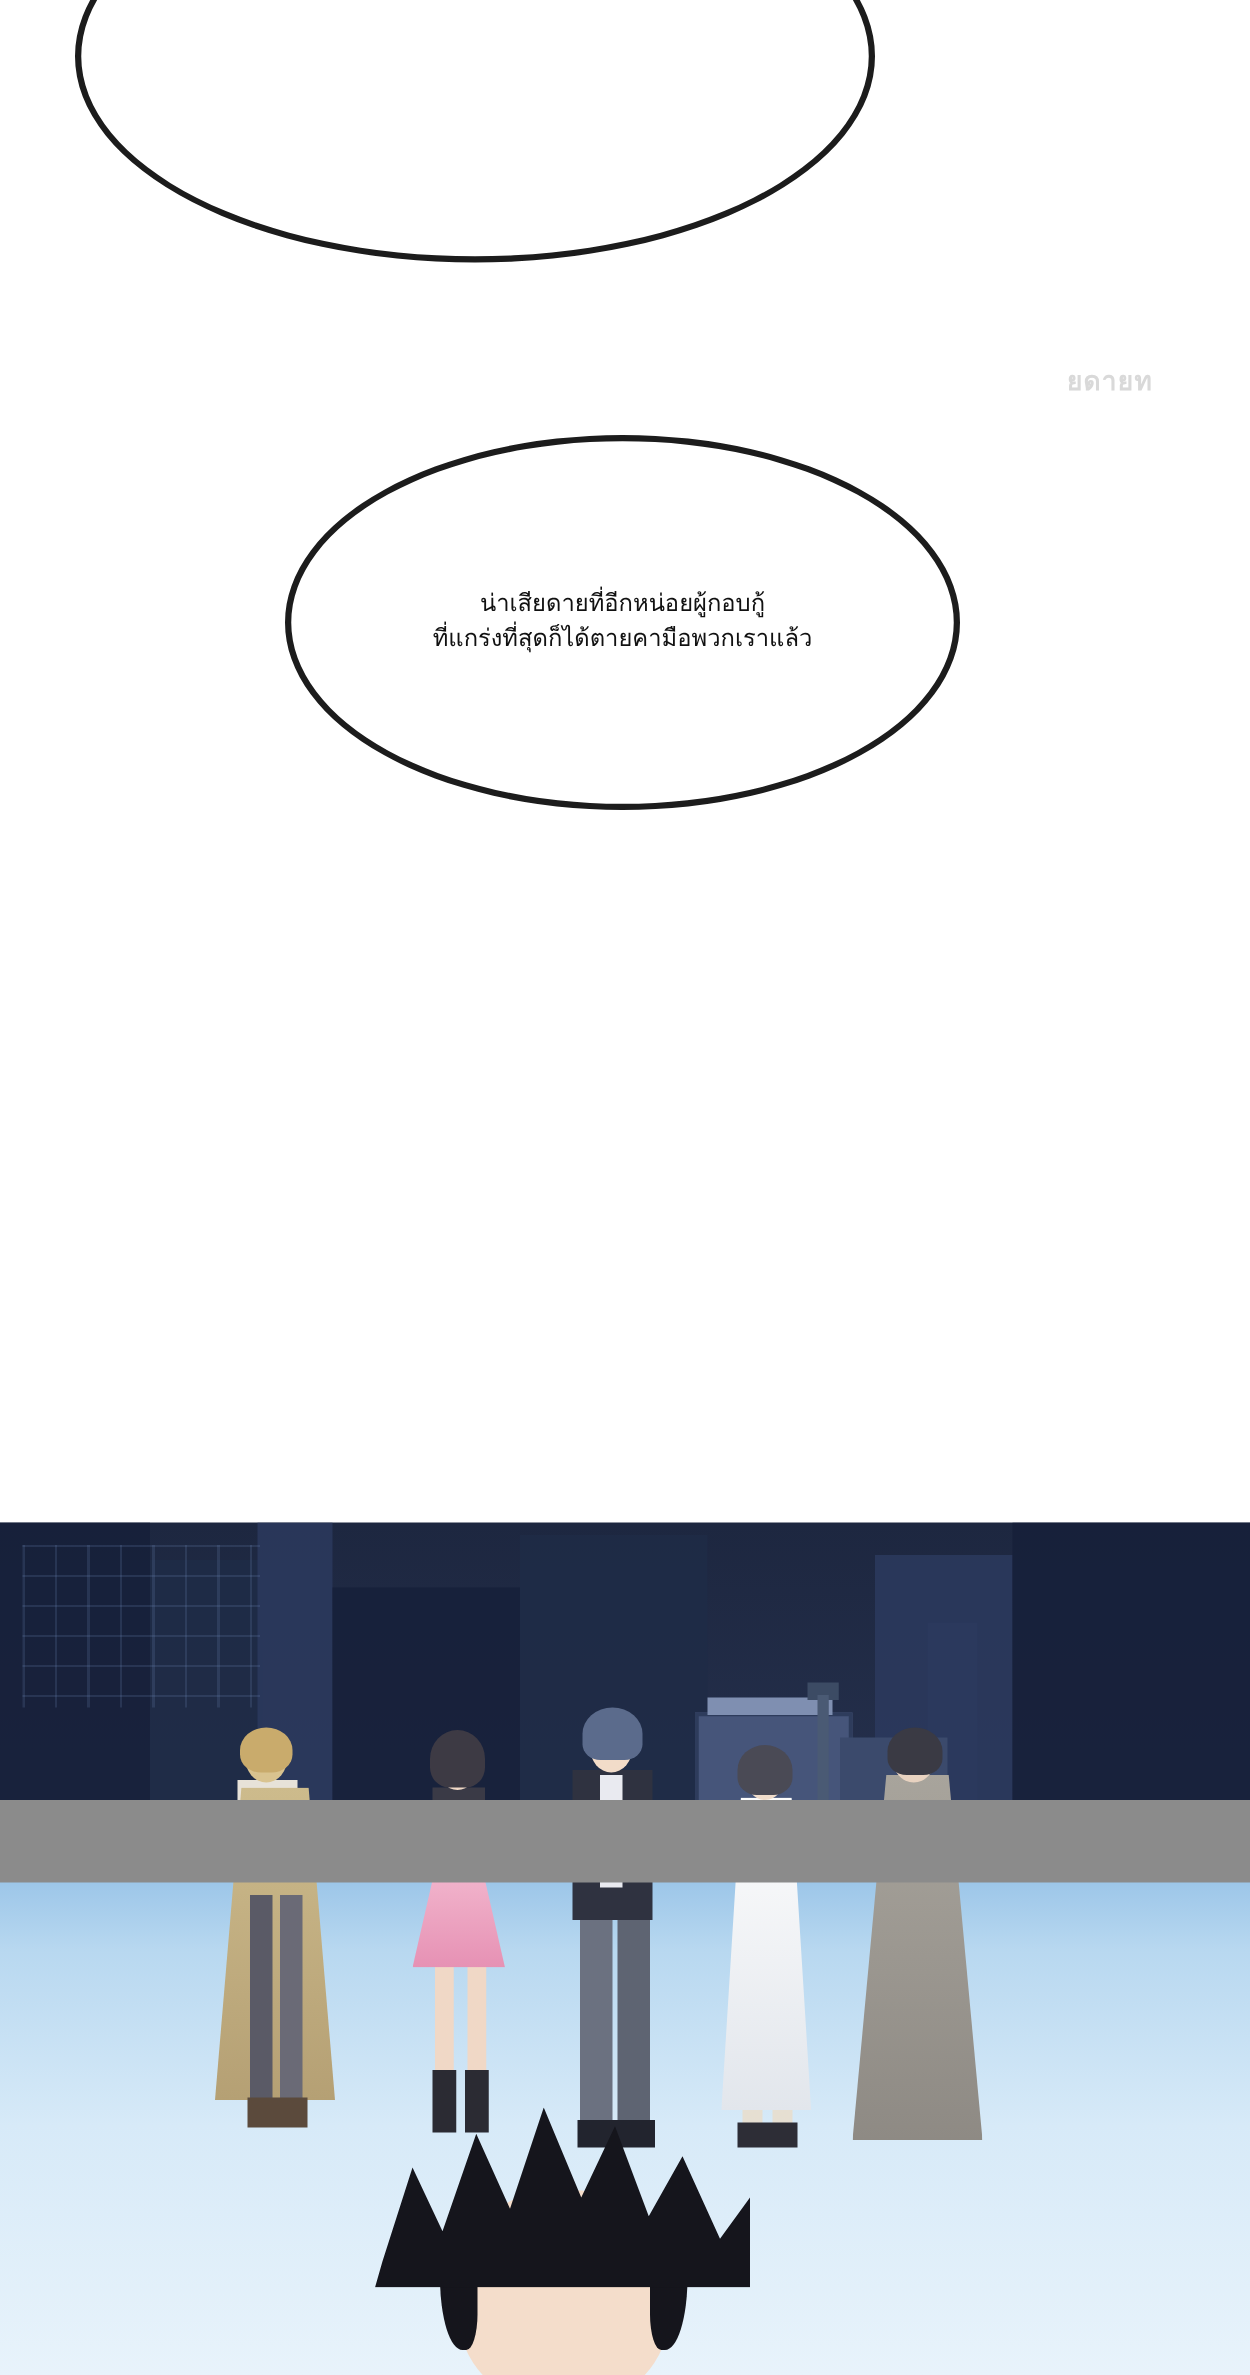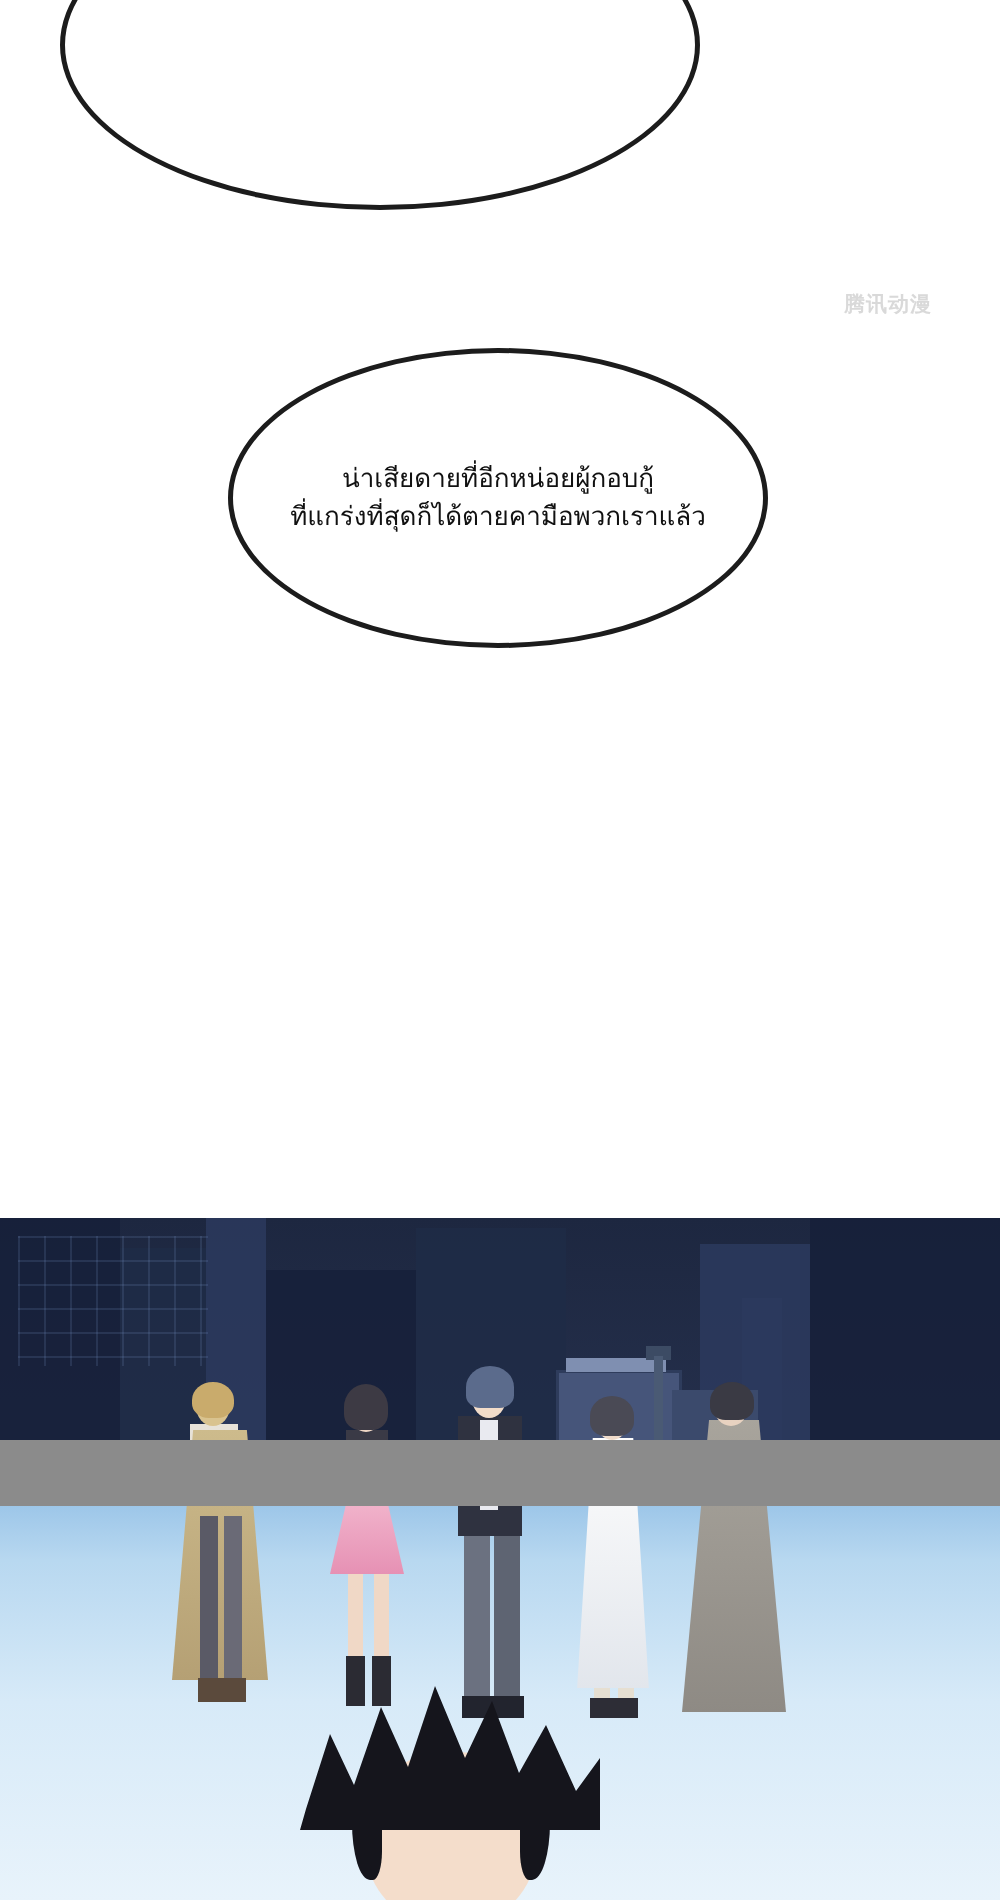--- a/index.html
+++ b/index.html
@@ -25,21 +25,21 @@
     border: 5px solid #1c1c1c;
     border-radius: 50%;
     box-sizing: border-box;
     display: flex;
     align-items: center;
     justify-content: center;
     text-align: center;
   }
   .bubble-text {
     color: #111111;
-    font-size: 26px;
+    font-size: 19px;
     line-height: 1.45;
     white-space: pre-line;
     padding: 0 24px;
   }
 
   
   #bubble-top {
     left: 60px;
     top: -120px;
     width: 640px;
@@ -292,21 +292,21 @@
 
   <div class="bubble" id="bubble-top">
     <div class="bubble-text">ท้าสหพันธ์ด้วยตัวคนเดียว</div>
   </div>
 
   <div class="bubble" id="bubble-second">
     <div class="bubble-text">น่าเสียดายที่อีกหน่อยผู้กอบกู้
 ที่แกร่งที่สุดก็ได้ตายคามือพวกเราแล้ว</div>
   </div>
 
-  <div id="watermark">腾讯动漫</div>
+  <div id="watermark">ยดายท</div>
 
   <div id="panel">
 
     <div class="bldg" style="left:0;top:0;width:120px;height:230px;"></div>
     <div class="bldg mid" style="left:120px;top:30px;width:90px;height:200px;"></div>
     <div class="bldg light" style="left:206px;top:0;width:60px;height:250px;"></div>
     <div class="bldg" style="left:266px;top:52px;width:150px;height:180px;"></div>
     <div class="bldg mid" style="left:416px;top:10px;width:150px;height:220px;"></div>
     <div class="bldg light" style="left:700px;top:26px;width:110px;height:200px;"></div>
     <div class="bldg" style="left:810px;top:0;width:190px;height:240px;"></div>

